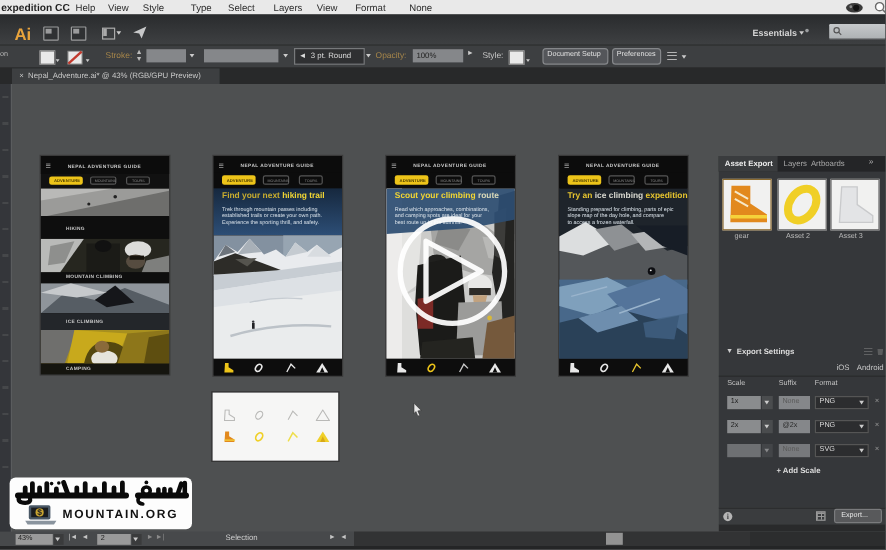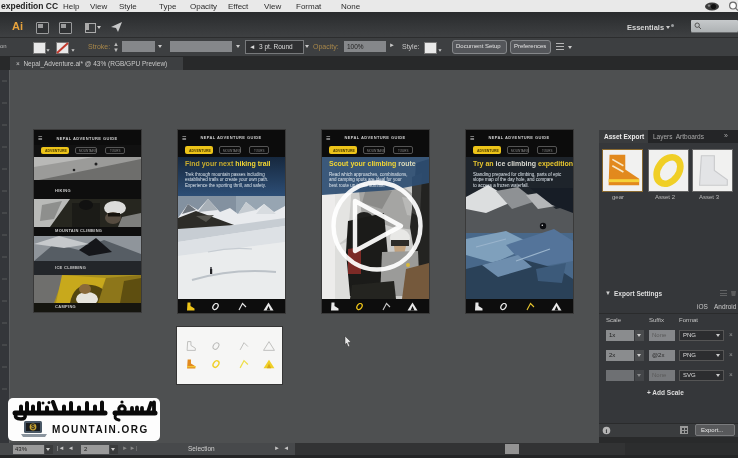--- a/index.html
+++ b/index.html
@@ -9,37 +9,37 @@
 </style></head>
 <body>
 <div id="root">
 
 <div class="abs" style="left:0;top:0;width:738px;height:12px;background:#e9e9e9;"></div>
 <div class="t" style="left:1px;top:1px;font-size:8.5px;font-weight:bold;color:#1f1f1f;">expedition CC</div>
 <div class="t" style="left:63px;top:1.5px;font-size:8px;color:#2c2c2c;">Help</div>
 <div class="t" style="left:90px;top:1.5px;font-size:8px;color:#2c2c2c;">View</div>
 <div class="t" style="left:119px;top:1.5px;font-size:8px;color:#2c2c2c;">Style</div>
 <div class="t" style="left:159px;top:1.5px;font-size:8px;color:#2c2c2c;">Type</div>
-<div class="t" style="left:190px;top:1.5px;font-size:8px;color:#2c2c2c;">Opacity</div>
-<div class="t" style="left:228px;top:1.5px;font-size:8px;color:#2c2c2c;">Effect</div>
+<div class="t" style="left:190px;top:1.5px;font-size:8px;color:#2c2c2c;">Select</div>
+<div class="t" style="left:228px;top:1.5px;font-size:8px;color:#2c2c2c;">Layers</div>
 <div class="t" style="left:264px;top:1.5px;font-size:8px;color:#2c2c2c;">View</div>
 <div class="t" style="left:296px;top:1.5px;font-size:8px;color:#2c2c2c;">Format</div>
 <div class="t" style="left:341px;top:1.5px;font-size:8px;color:#2c2c2c;">None</div>
 <svg class="abs" style="left:704px;top:2px" width="16" height="9" viewBox="0 0 16 9">
       <ellipse cx="8" cy="4.5" rx="7" ry="4" fill="#3a3a3a"></ellipse>
       <circle cx="9.5" cy="4.5" r="2.6" fill="#111"></circle>
       <circle cx="5" cy="3.6" r="1.2" fill="#888"></circle>
     </svg>
 <svg class="abs" style="left:728px;top:1px" width="11" height="11" viewBox="0 0 11 11">
       <circle cx="5" cy="4.6" r="3.4" fill="#fdfdfd" stroke="#6a6a6a" stroke-width="1.2"></circle>
       <line x1="7.6" y1="7.2" x2="10" y2="9.6" stroke="#6a6a6a" stroke-width="1.2"></line>
     </svg>
 
 <div class="abs" style="left:0;top:12px;width:738px;height:25px;background:linear-gradient(#292b2d,#3e4042);"></div>
-<div class="t" style="left:12px;top:20px;font-size:11px;font-weight:bold;color:#e8a33c;">Ai</div>
+<div class="t" style="left:12px;top:20px;font-size:14px;font-weight:bold;color:#e8a33c;">Ai</div>
 <div class="abs" style="left:36px;top:22px;width:11px;height:10px;border:1px solid #9a9b9c;border-radius:1px;background:#2f3133;"></div>
 <div class="abs" style="left:38px;top:24px;width:5px;height:4px;background:#9a9b9c;"></div>
 <div class="abs" style="left:59px;top:22px;width:11px;height:10px;border:1px solid #9a9b9c;border-radius:1px;background:#2f3133;"></div>
 <div class="abs" style="left:61px;top:24px;width:5px;height:4px;background:#9a9b9c;"></div>
 <div class="abs" style="left:85px;top:23px;width:9px;height:8px;border:1px solid #aaa;background:#3a3c3e;"></div>
 <div class="abs" style="left:86px;top:24px;width:3px;height:6px;background:#aaa;"></div>
 <div class="dntri abs" style="left:97px;top:26px;"></div>
 <svg class="abs" style="left:110px;top:21px" width="13" height="12" viewBox="0 0 13 12">
       <path d="M1 6 L12 1 L8 11 L6 7 Z" fill="#c7c8c9"></path>
     </svg>

